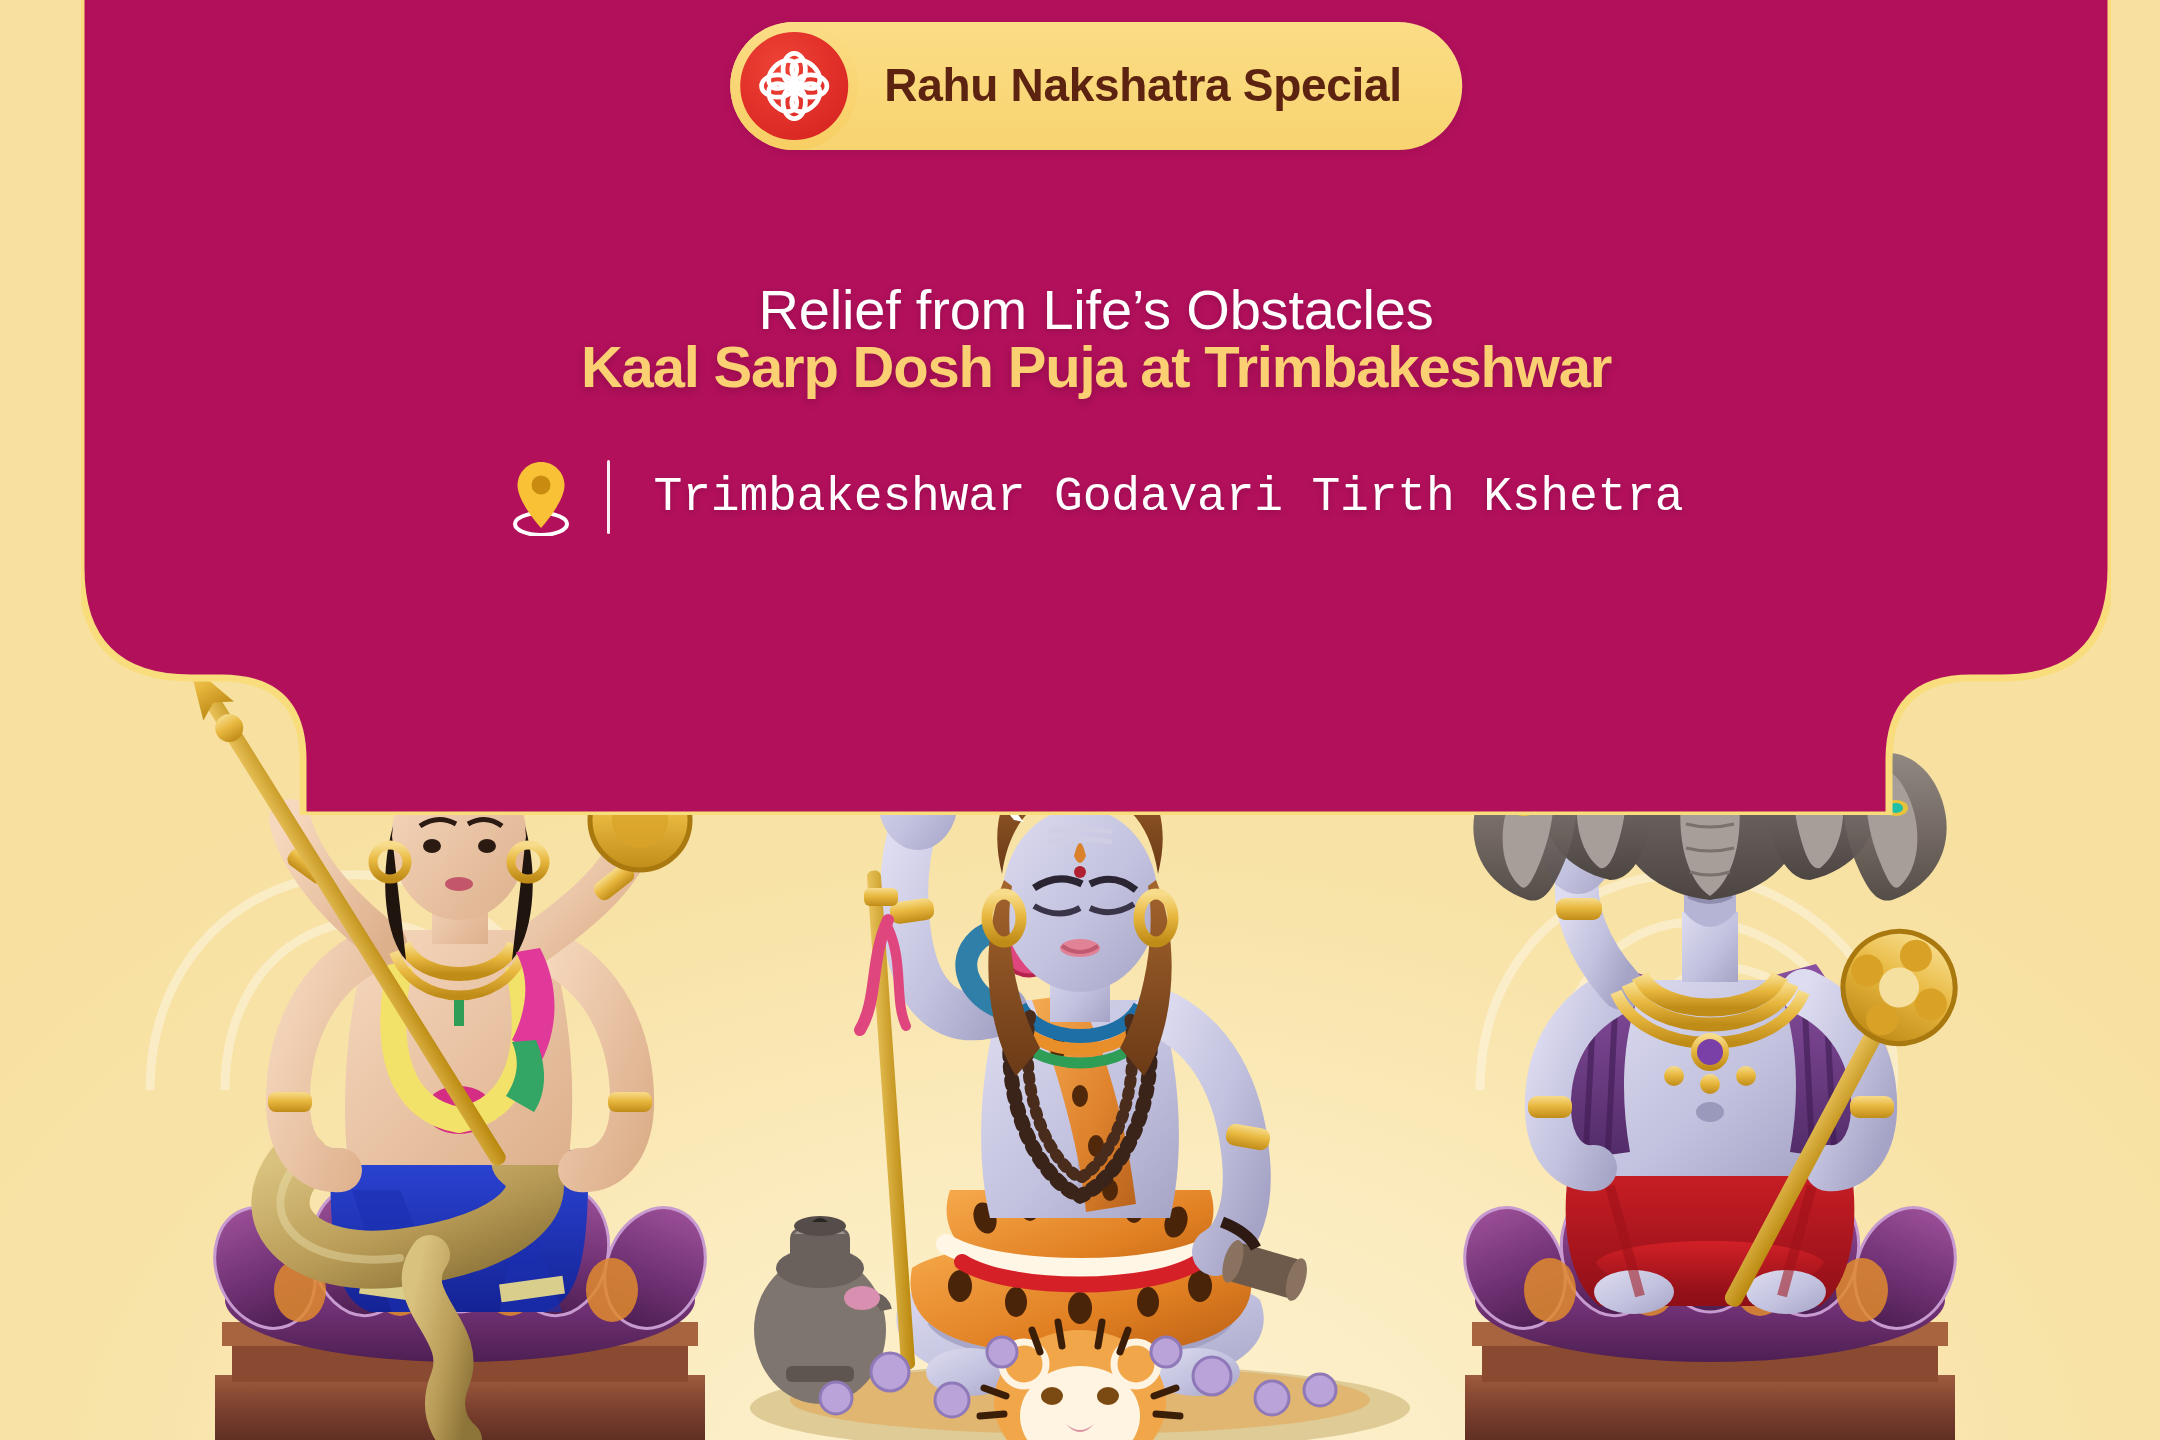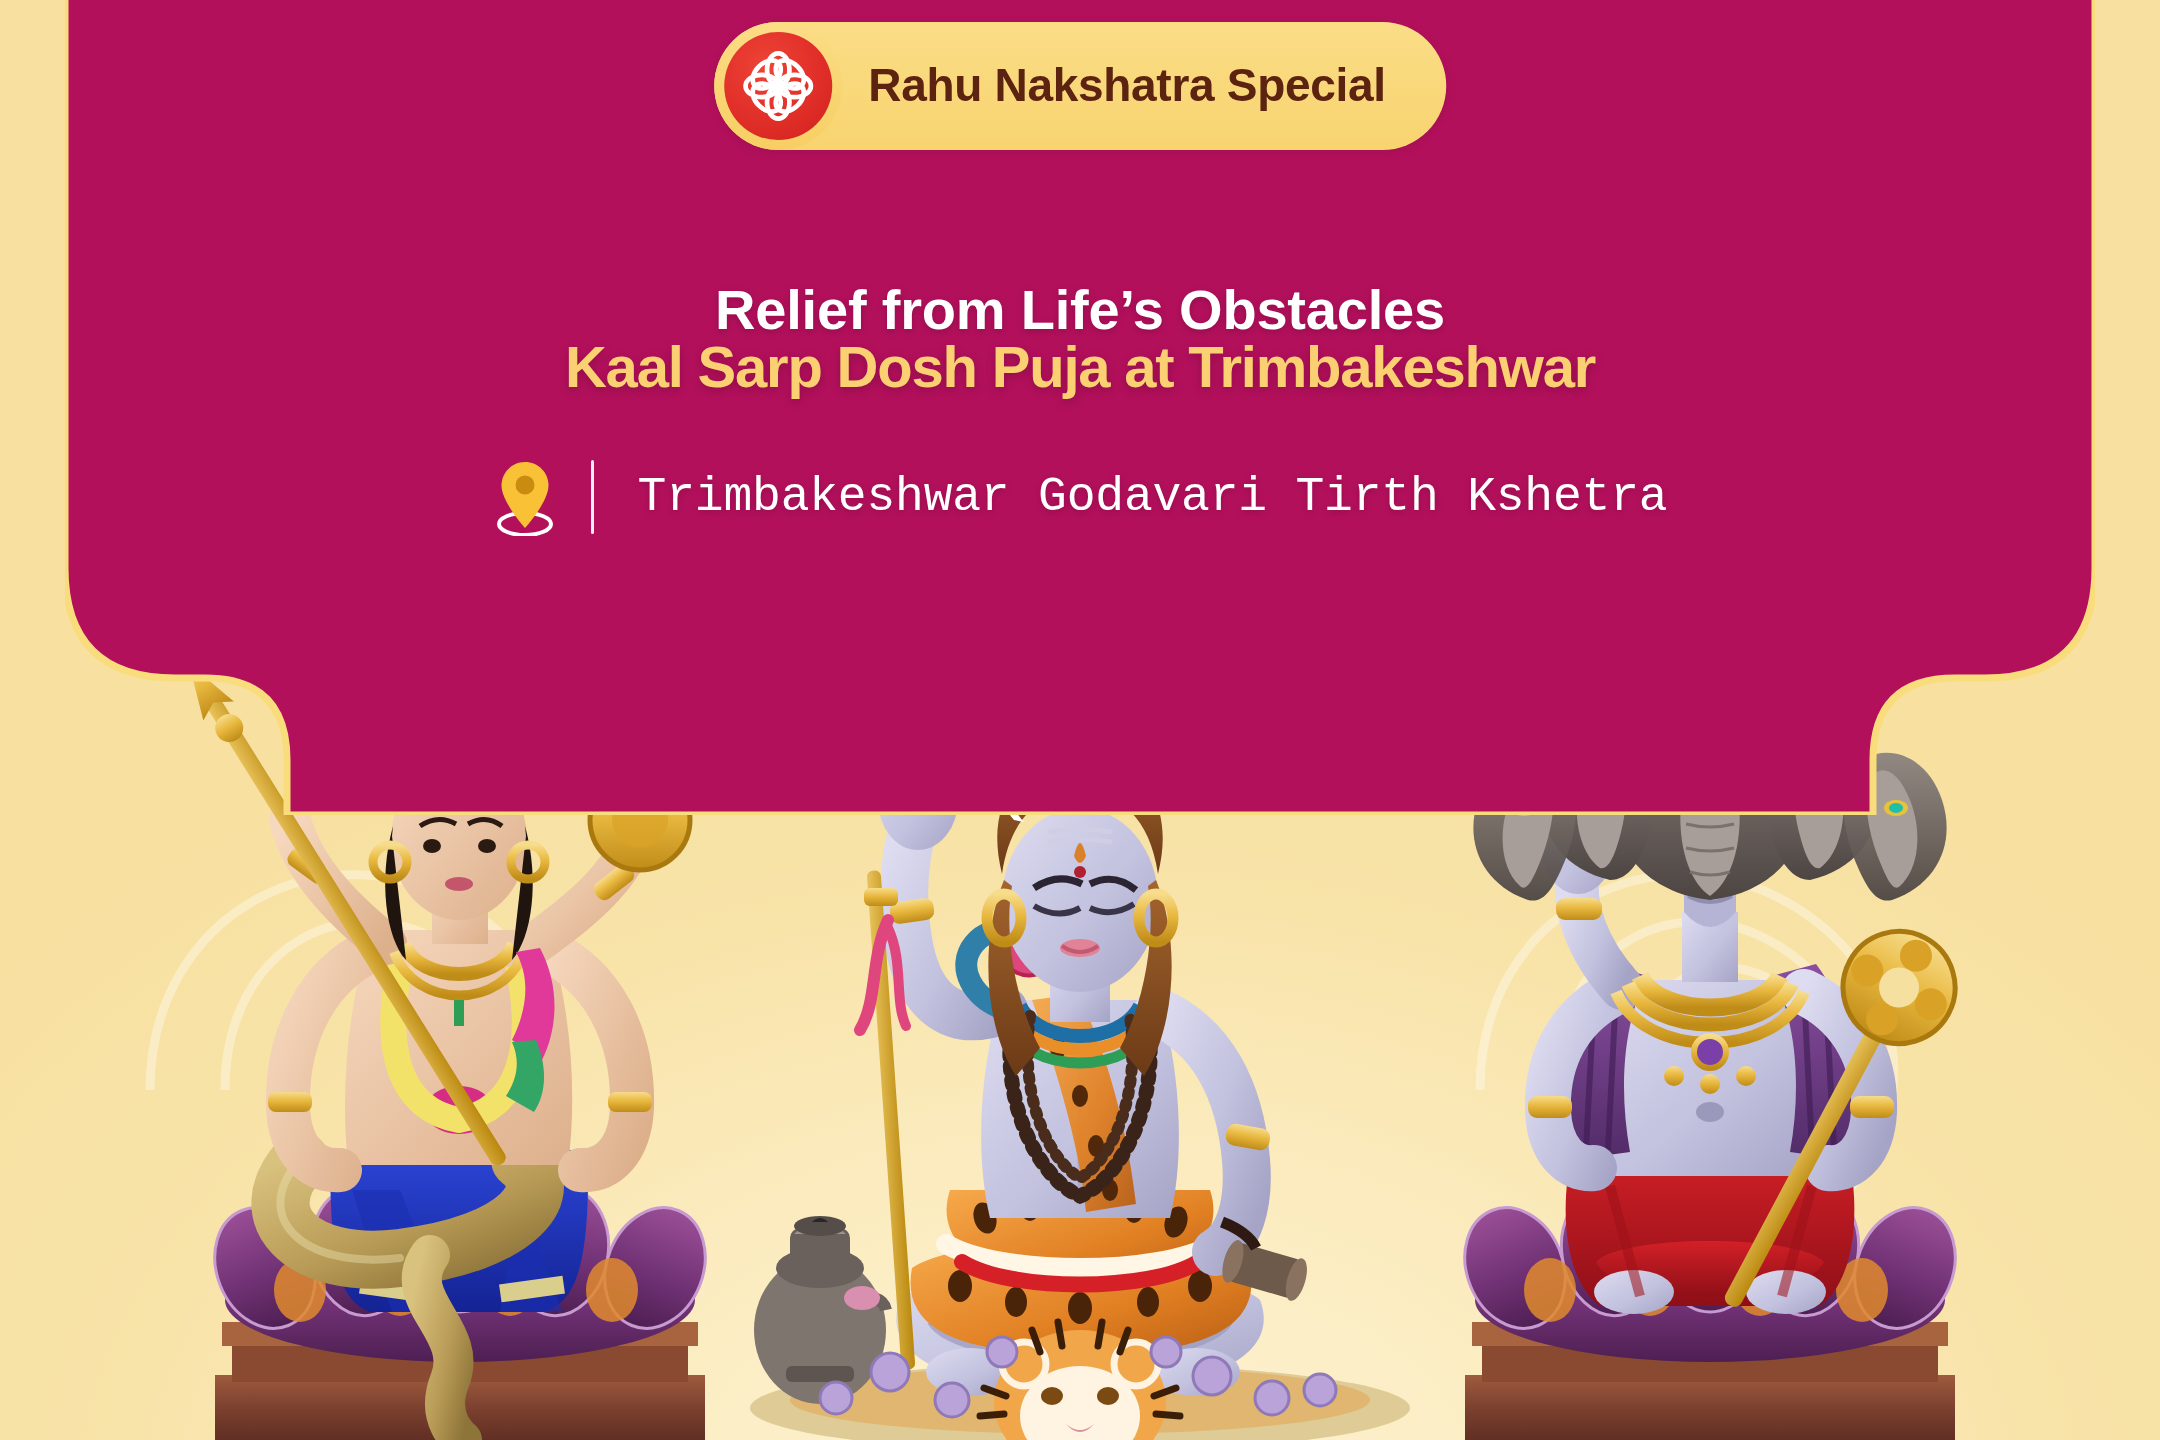--- a/index.html
+++ b/index.html
@@ -19,21 +19,21 @@
   }
 
   
   .arches {
     position:absolute; left:0; top:760px; width:2160px; height:680px;
     pointer-events:none; opacity:.62;
   }
 
   
   .hero-wrap {
-    position:absolute; left:0; top:0; width:1952px; height:830px;
+    position:absolute; left:16px; top:0; width:1952px; height:830px;
   }
   .hero-card {
     position:absolute;
     left:65px; top:-40px;
     width:2030px; height:855px;
   }
   .hero-fill { position:absolute; inset:0; }
 
   
   .badge {
@@ -72,21 +72,21 @@
   }
 
   
   .hero-text {
     position:absolute; left:0; right:0; top:0;
     text-align:center; z-index:5;
   }
   .eyebrow {
     margin-top:322px;
     font-size:56px;
-    font-weight:700;
+    font-weight:400;
     color:#FFFFFF;
     letter-spacing:-0.2px;
     line-height:1;
     text-shadow:0 2px 6px rgba(70,5,35,.30);
   }
   .headline {
     font-size:58px;
     font-weight:700;
     color:#FBD072;
     letter-spacing:-1.2px;

